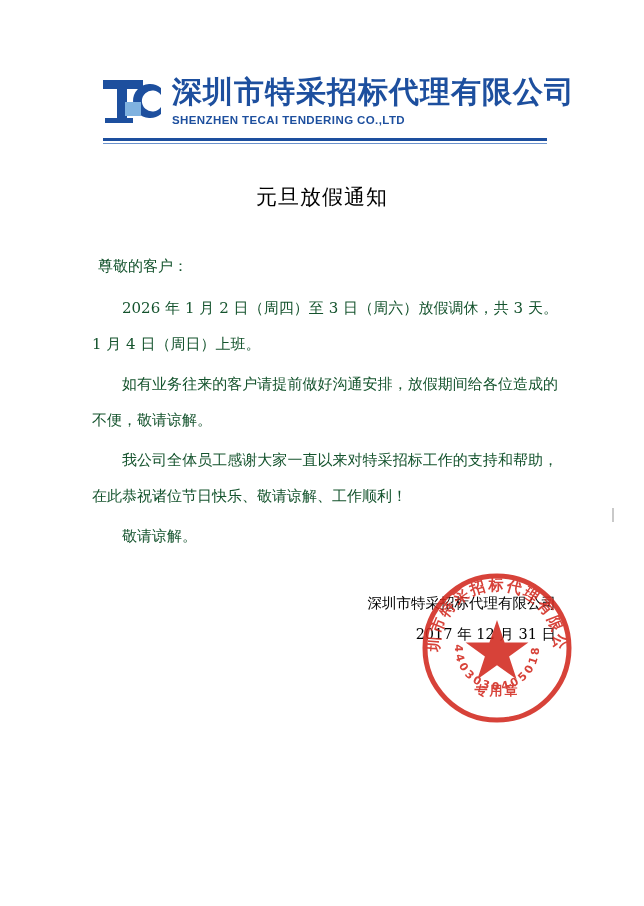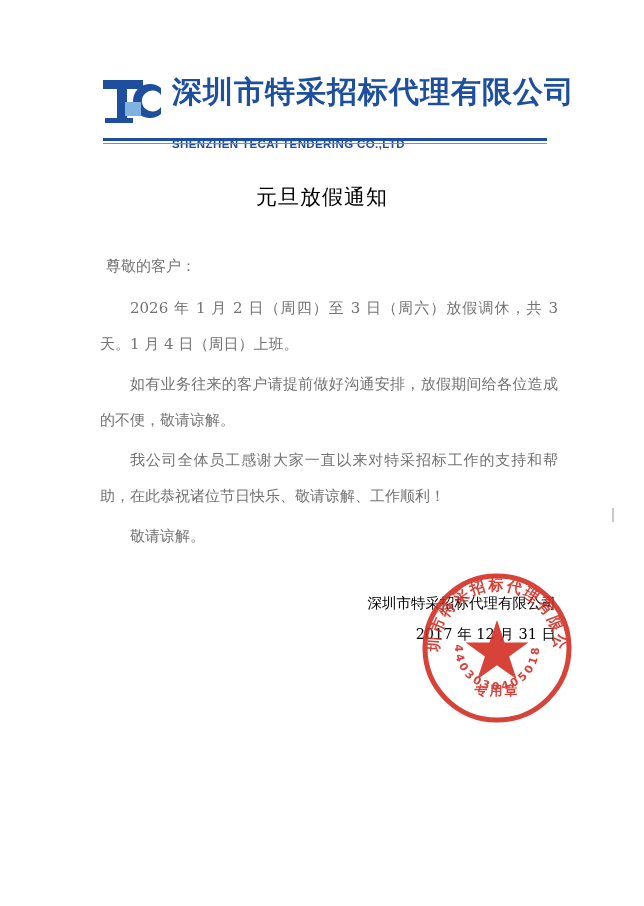--- a/index.html
+++ b/index.html
@@ -53,21 +53,20 @@
   .company-en {
     position: absolute;
     left: 172px;
     top: 42px;
     font-family: "Liberation Sans", "DejaVu Sans", sans-serif;
     font-weight: bold;
     font-size: 11.5px;
     letter-spacing: 0.4px;
     color: #1d4f9e;
     white-space: nowrap;
-    margin-top: 24px;
   }
 
   .rule-thick {
     position: absolute;
     left: 103px;
     top: 66px;
     width: 444px;
     height: 2.5px;
     background: #1d4f9e;
   }
@@ -99,22 +98,22 @@
     position: absolute;
     left: 88px;
     top: 248px;
     width: 470px;
   }
   .para {
     font-family: "DejaVu Serif", "Liberation Serif", serif;
     font-size: 15px;
     line-height: 36px;
     text-align: justify;
-    margin: 0 0 4px 12px;
-    color: #737373;
+    margin: 0 0 4px 4px;
+    color: #14532d;
   }
   .para.indent { text-indent: 30px; }
   .para.salutation { text-indent: 6px; margin-bottom: 6px; }
 
   
   .sign-block {
     position: absolute;
     right: 88px;
     top: 588px;
     width: 260px;

